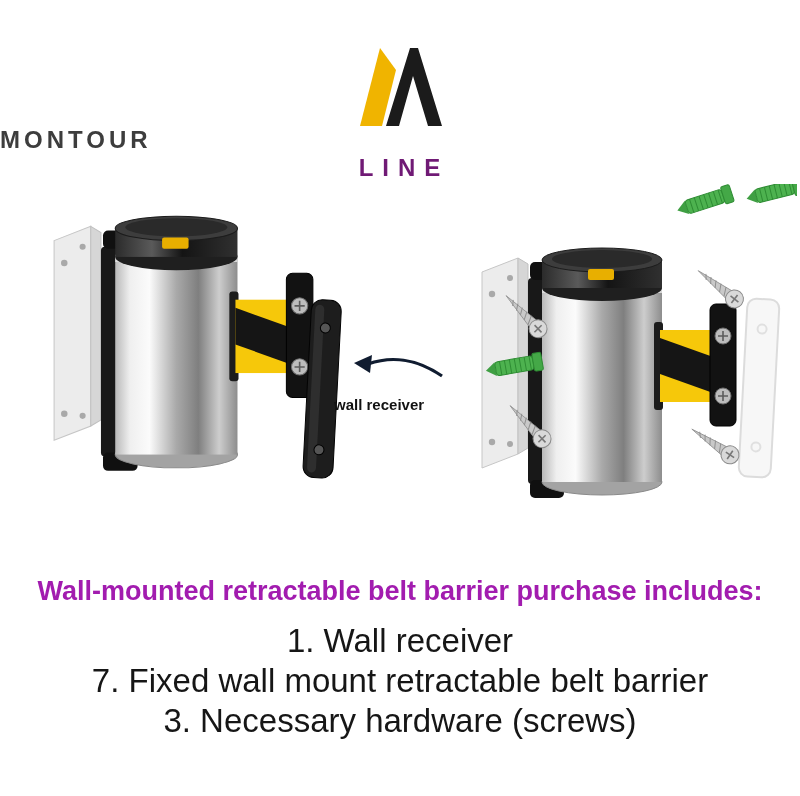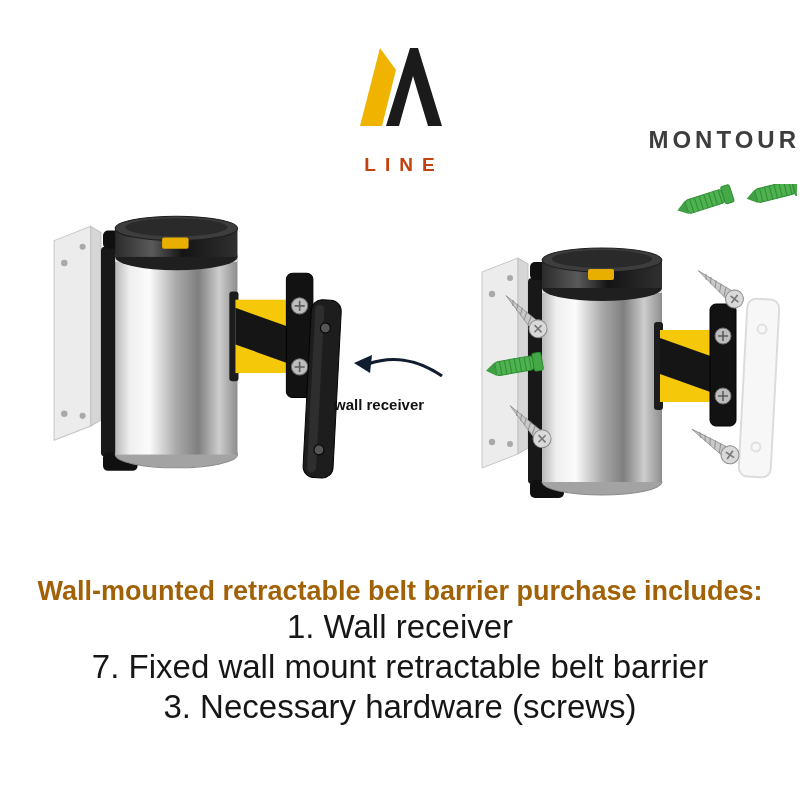--- a/index.html
+++ b/index.html
@@ -4,38 +4,38 @@
 <style>
   * { margin:0; padding:0; box-sizing:border-box; }
   html, body { background:#ffffff; }
   .stage {
     position:relative; width:800px; height:796px; margin:0 auto;
     background:#ffffff; font-family:"Liberation Sans", sans-serif; overflow:hidden;
   }
   .defs-holder { position:absolute; width:0; height:0; overflow:hidden; }
   .logo-mark { position:absolute; left:352px; top:40px; }
   .brand {
-    position:absolute; left:0; top:126px; width:100%; text-align:right;
+    position:absolute; left:0; top:126px; width:100%; text-align:left;
     font-weight:bold; font-size:24px; letter-spacing:4px; color:#3d3d3d;
   }
   .brand-sub {
     position:absolute; left:0; top:154px; width:100%; text-align:center;
-    font-weight:bold; font-size:19px; letter-spacing:9px; color:#c2410c;padding-left:8px;
+    font-weight:bold; font-size:24px; letter-spacing:9px; color:#701a75;padding-left:8px;
   }
   .product { position:absolute; }
   .left-product { left:52px; top:208px; }
   .receiver-strip { left:300px; top:296px; }
   .callout-arrow { position:absolute; left:352px; top:350px; }
   .callout-label {
     position:absolute; left:334px; top:396px; width:120px; text-align:left;
     font-weight:bold; font-size:15px; color:#121212;
   }
   .right-product { left:462px; top:184px; }
   .info { position:absolute; left:0; top:576px; width:100%; text-align:center; }
-  .info-heading { font-size:27px; font-weight:bold; color:#a16207; }
+  .info-heading { font-size:27px; font-weight:bold; color:#a21caf; margin-bottom:14px; }
   .info-item { font-size:33px; color:#161616; line-height:40px; }
 </style>
 </head>
 <body>
 
 <div class="stage">
 
   <svg class="defs-holder" aria-hidden="true">
     <defs>
       <linearGradient id="metal" x1="0" y1="0" x2="1" y2="0">

